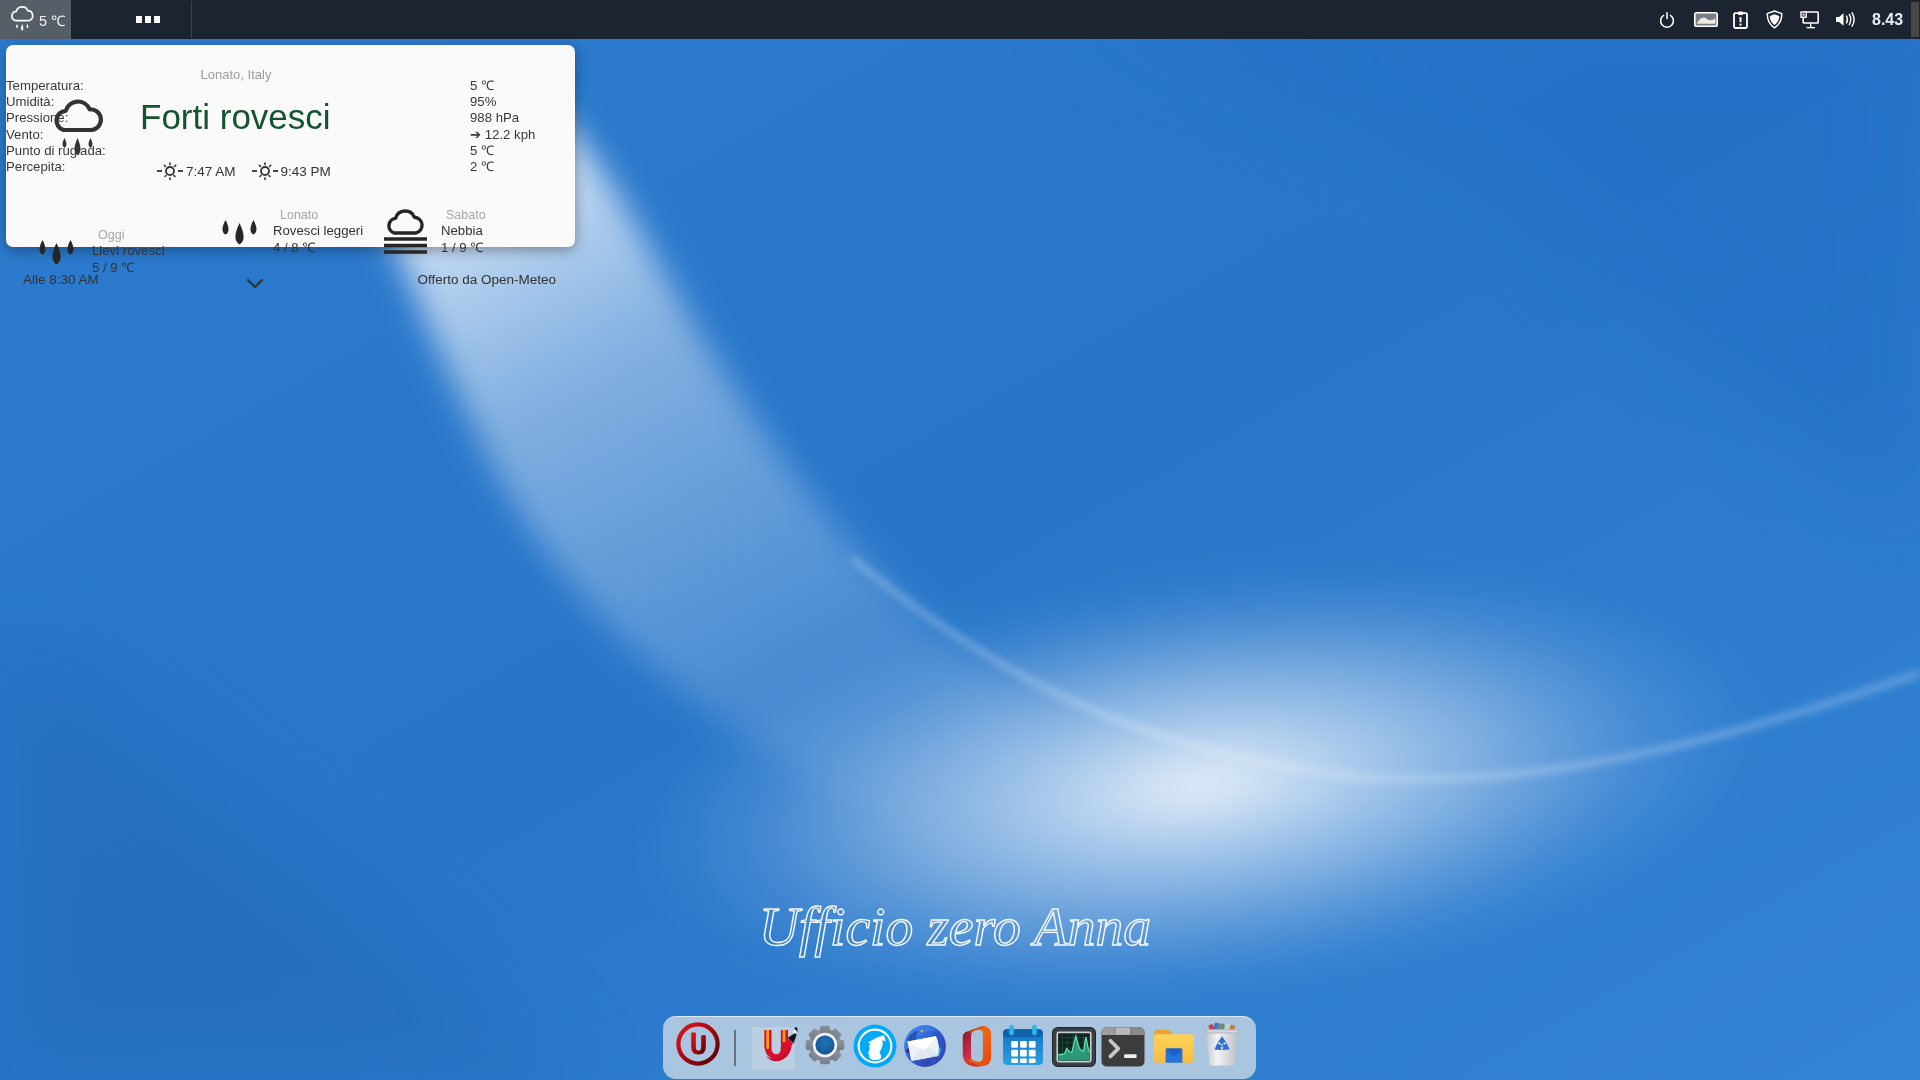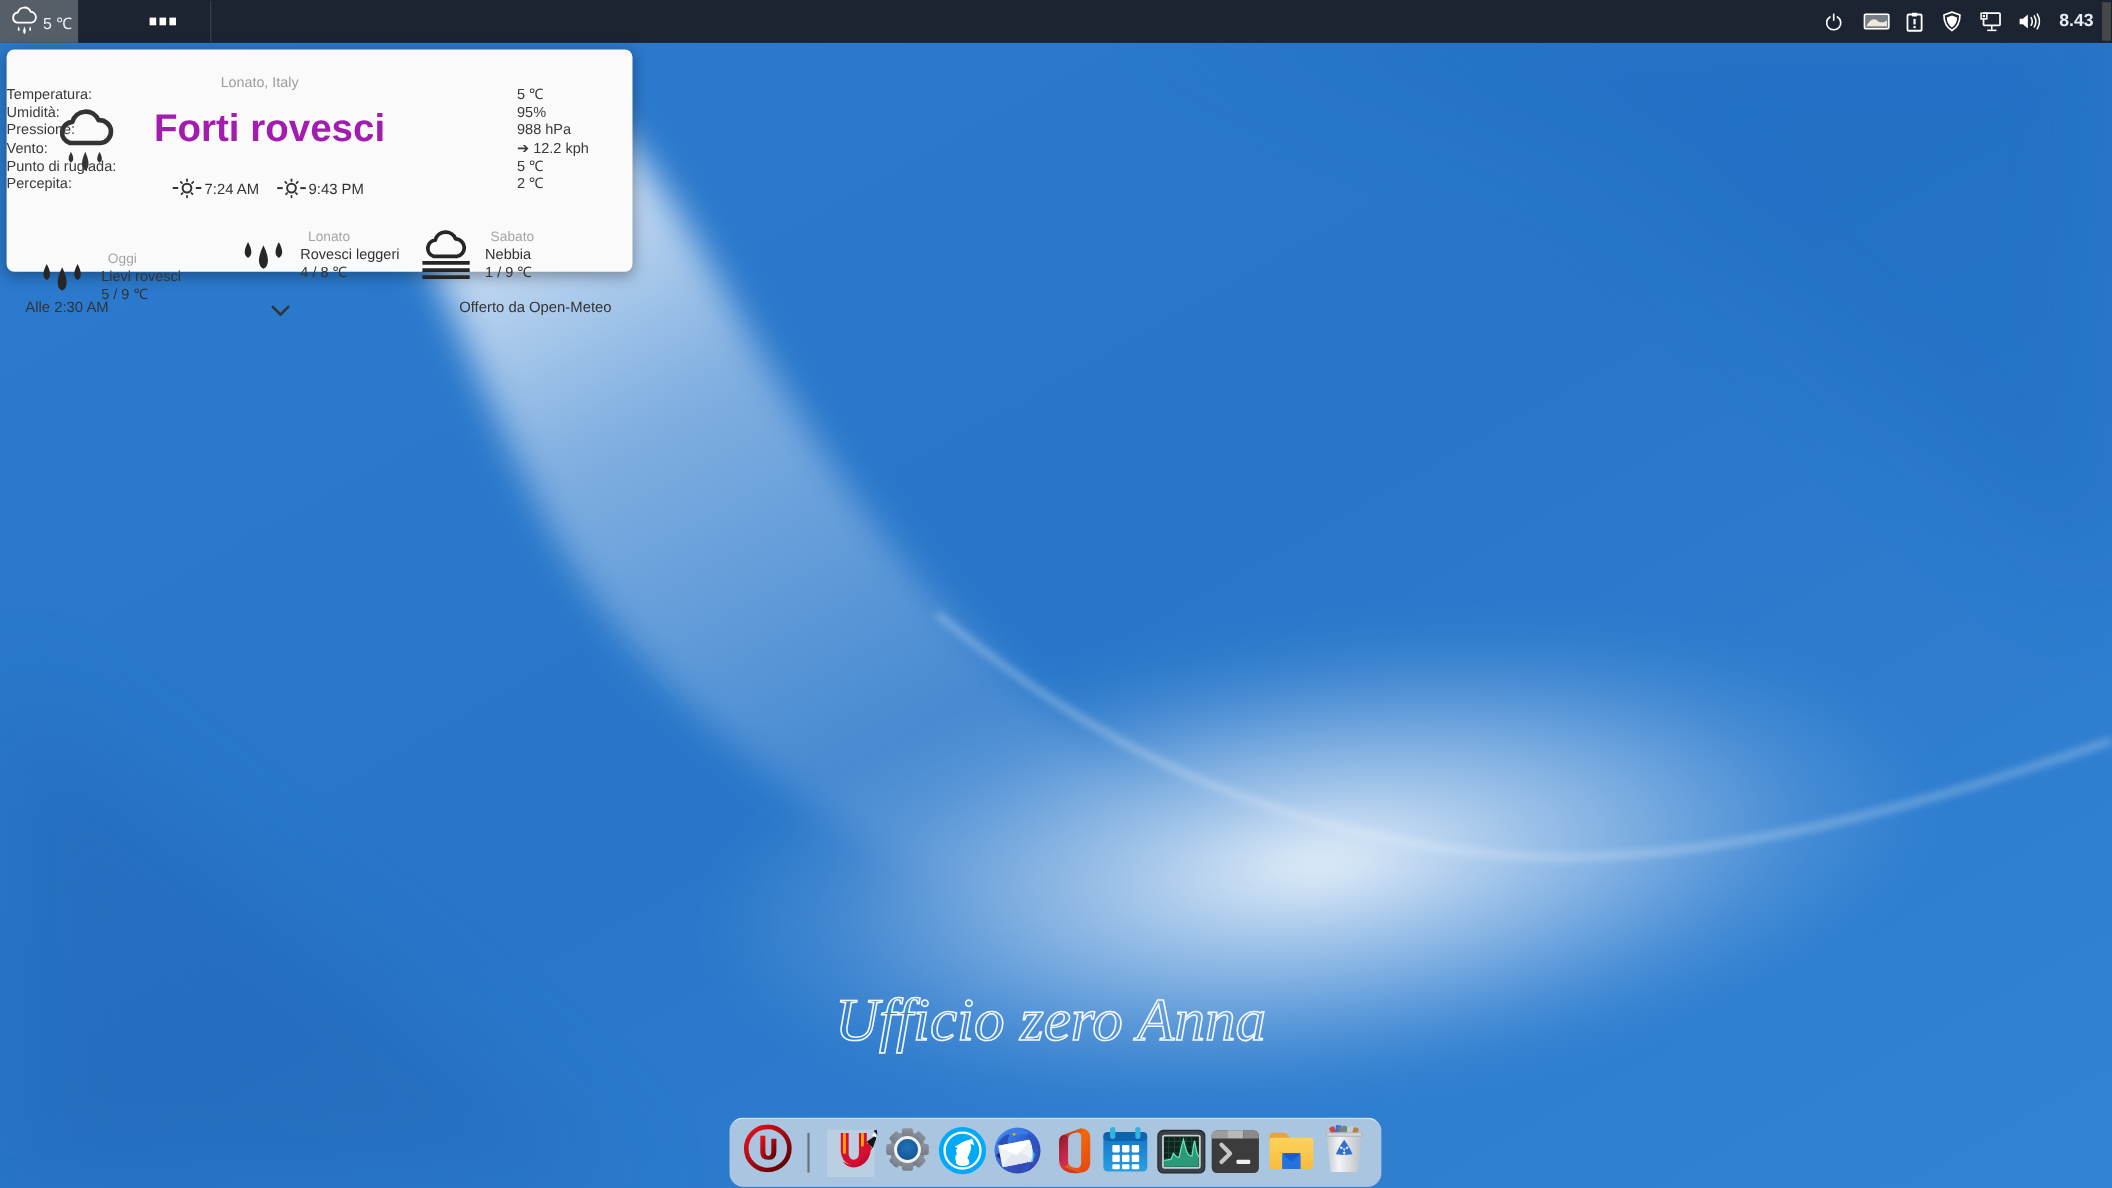--- a/index.html
+++ b/index.html
@@ -14,21 +14,21 @@
   #dots i{position:absolute;top:0;width:6px;height:7px;background:#fff;}
   #psep{position:absolute;left:191px;top:1px;width:1px;height:37px;background:#3a4350;}
   .tray{position:absolute;top:0;height:39px;display:flex;align-items:center;}
   #time{position:absolute;left:1872px;top:0;height:57px;line-height:39px;color:#e9eef6;font-size:16px;font-weight:bold;}
   #handle{position:absolute;left:1911px;top:2px;width:8px;height:35px;background:#474747;}
   
   #popup{position:absolute;left:6px;top:45px;width:569px;height:202px;background:#fafafa;border-radius:7px;
          box-shadow:0 3px 14px rgba(0,0,0,0.35);z-index:6;color:#383838;}
   #loc{position:absolute;left:0px;top:22px;width:460px;text-align:center;color:#9d9d9d;font-size:13px;}
   #bigico{position:absolute;left:46px;top:49px;}
-  #cond{position:absolute;left:134px;top:52px;font-size:35px;color:#a21caf;font-weight:700;letter-spacing:0px;}
+  #cond{position:absolute;left:134px;top:52px;font-size:35px;color:#14532d;font-weight:400;letter-spacing:0px;}
   #sunrow{position:absolute;left:150px;top:116px;font-size:13.5px;color:#333;display:flex;align-items:center;}
   #stats{position:absolute;left:0px;top:33px;width:458px;font-size:13.2px;line-height:16.2px;color:#3a3a3a;}
   #statsv{position:absolute;left:464px;top:33px;width:105px;font-size:13.2px;line-height:16.2px;text-align:left;color:#3a3a3a;}
   .fc{position:absolute;top:163px;font-size:13.2px;color:#333;}
   .fc .day{color:#a4a8a4;font-size:12.5px;margin-bottom:1px;}
   .fc .ic{position:absolute;}
   #fc1{left:86px;margin-top:20px;} #fc1 .ic{left:-57px;top:9px;}
   #fc2{left:267px;} #fc2 .ic{left:-55px;top:9px;}
   #fc3{left:435px;} #fc3 .ic{left:-59px;top:1px;}
   #alle{position:absolute;left:17px;top:227px;font-size:13.5px;color:#333;}
@@ -156,21 +156,21 @@
         <g stroke-width="1.6" stroke-linecap="round">
           <line x1="14" y1="2" x2="14" y2="3.6"></line>
             <line x1="8.3" y1="4.3" x2="9.4" y2="5.4"></line>
           <line x1="19.7" y1="4.3" x2="18.6" y2="5.4"></line>
             <line x1="9" y1="15.5" x2="10" y2="14.5"></line>
           <line x1="19" y1="15.5" x2="18" y2="14.5"></line>
             <line x1="14" y1="17" x2="14" y2="18.4"></line>
         </g>
       </g>
     </svg>
-    <span style="margin-left:2px">7:24 AM</span>
+    <span style="margin-left:2px">7:47 AM</span>
     <svg width="28" height="20" viewBox="0 0 28 20" style="margin-left:15px">
       <g stroke="#333" fill="none">
         <circle cx="14" cy="10" r="4" stroke-width="1.8"></circle>
         <line x1="1" y1="10" x2="6" y2="10" stroke-width="1.8"></line>
         <line x1="22" y1="10" x2="27" y2="10" stroke-width="1.8"></line>
         <g stroke-width="1.6" stroke-linecap="round">
           <line x1="14" y1="2" x2="14" y2="3.6"></line>
             <line x1="8.3" y1="4.3" x2="9.4" y2="5.4"></line>
           <line x1="19.7" y1="4.3" x2="18.6" y2="5.4"></line>
             <line x1="9" y1="15.5" x2="10" y2="14.5"></line>
@@ -194,21 +194,21 @@
       <path d="M35.5 3 q-6 11.2 0 14.6 q6 -3.4 0 -14.6Z" fill="#262626"></path>
     </svg></span><div class="day" style="margin-left:7px">Lonato</div>Rovesci leggeri<br>4 / 8&nbsp;℃</div>
   <div class="fc" id="fc3"><span class="ic"><svg width="52" height="46" viewBox="0 0 52 46">
       <path d="M12 24 A7.6 7.6 0 0 1 13.6 9.3 A9.9 9.9 0 0 1 32.3 8.2 A8 8 0 0 1 33.8 24 Z" fill="none" stroke="#262626" stroke-width="3.4" stroke-linejoin="round"></path>
       <g stroke="#262626" stroke-width="3.4">
         <line x1="2" y1="30" x2="45" y2="30"></line>
         <line x1="2" y1="36.5" x2="45" y2="36.5"></line>
         <line x1="2" y1="43" x2="45" y2="43"></line>
       </g>
     </svg></span><div class="day" style="margin-left:5px">Sabato</div>Nebbia<br>1 / 9&nbsp;℃</div>
-  <div id="alle">Alle 2:30 AM</div>
+  <div id="alle">Alle 8:30 AM</div>
   <div id="chev"><svg width="18" height="11" viewBox="0 0 18 11">
     <path d="M2 2 L9 9 L16 2" fill="none" stroke="#333" stroke-width="2.4" stroke-linecap="round" stroke-linejoin="round"></path>
   </svg></div>
   <div id="offer">Offerto da Open-Meteo</div>
 </div>
 
 <div id="dock">
   <div id="dtile2"></div>
 
   <svg class="di" style="left:13px;top:5px" width="44" height="44" viewBox="0 0 44 44">

